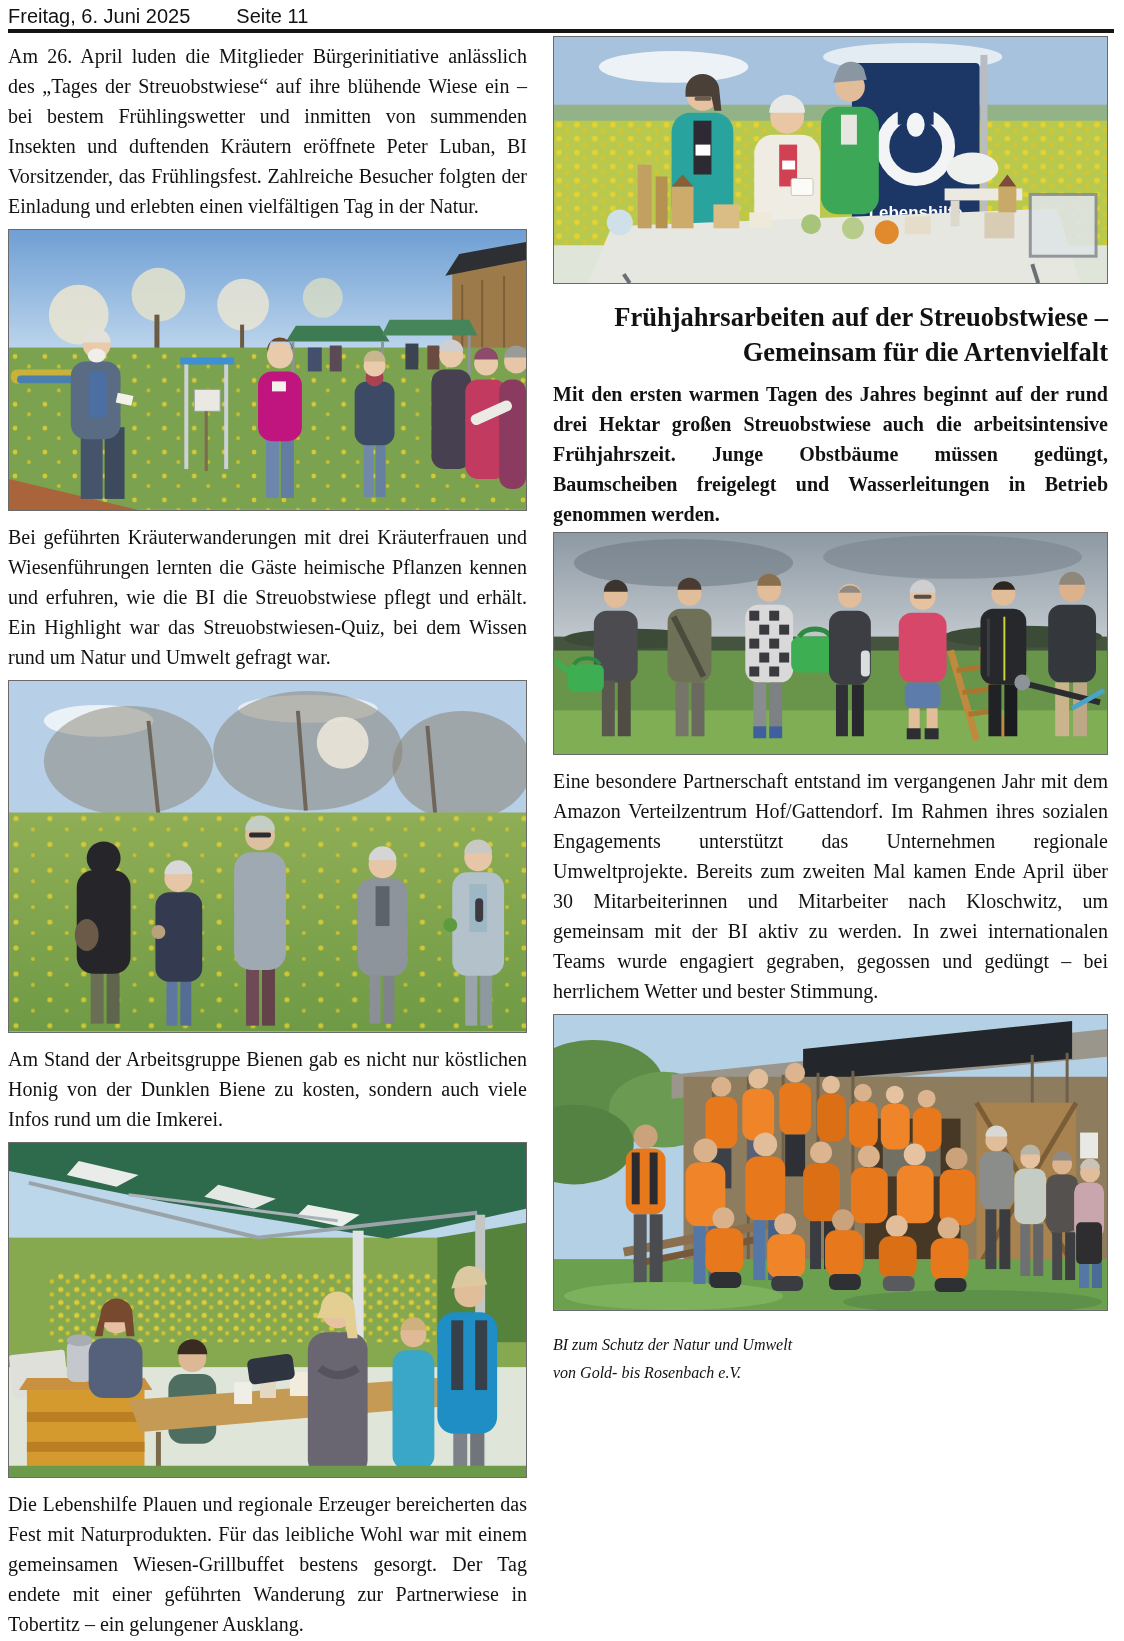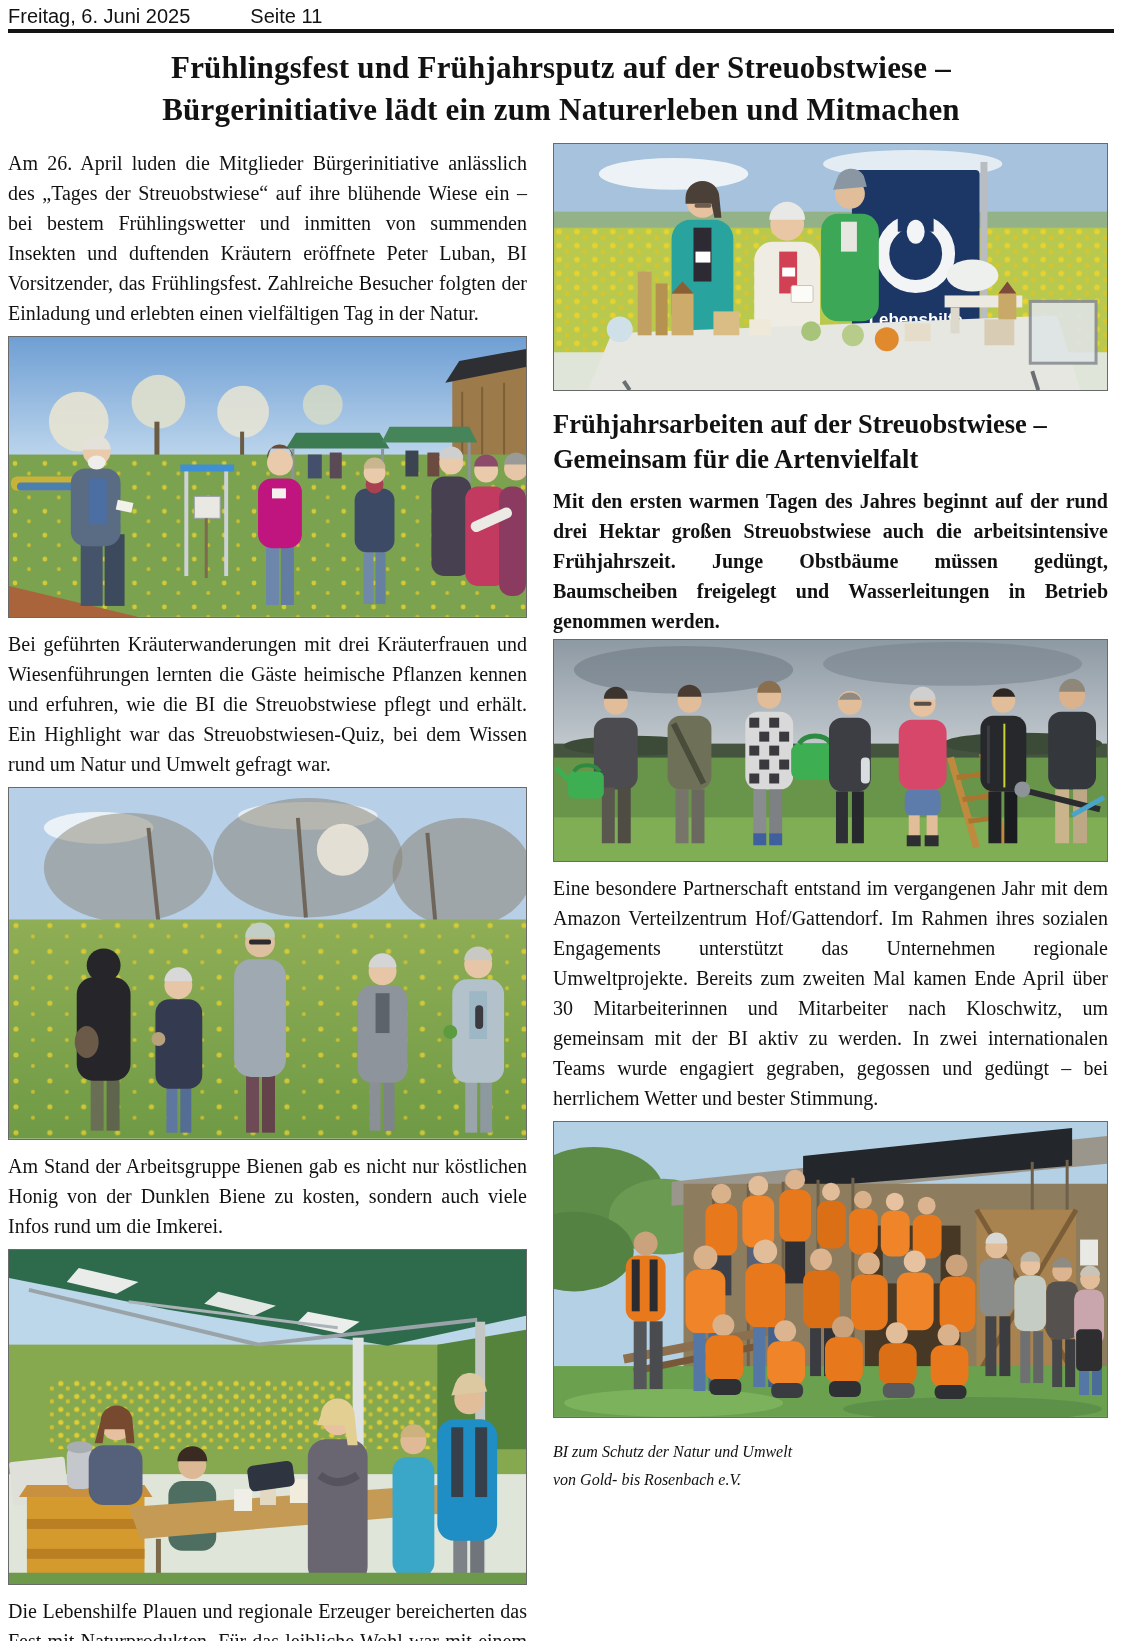--- a/index.html
+++ b/index.html
@@ -4,52 +4,48 @@
 <title>Amtsblatt der Gemeinde Weischlitz – Seite 11</title>
 <style>
   html,body{margin:0;padding:0;background:#ffffff;color:#121212;}
   body{width:1124px;font-family:"Liberation Serif",serif;}
   .page{padding:5px 10px 0 8px;box-sizing:border-box;width:1124px;}
   .page-header{display:flex;justify-content:space-between;align-items:baseline;
     font-family:"Liberation Sans",sans-serif;}
   .brand{font-style:italic;font-size:21px;white-space:nowrap;}
   .brand-a{font-family:"Liberation Serif",serif;font-size:36px;font-style:italic;
     line-height:20px;margin-right:0px;}
-  .header-right{display:flex;gap:60px;font-size:20px;text-align:right;}
+  .header-right{display:flex;gap:46px;font-size:20px;text-align:right;}
   .header-rule{border-bottom:4px solid #141414;margin-top:1px;}
   h1.headline1{font-size:31px;font-weight:bold;text-align:center;line-height:1.34;
     margin:14px 0 10px;letter-spacing:.2px;}
   .columns{display:flex;gap:26px;}
   .col-left{width:519px;flex:none;}
   .col-right{width:555px;flex:none;}
   p.body{font-size:20px;line-height:30px;text-align:justify;margin:8px 0 8px;}
   p.body.tight{margin-bottom:0;font-weight:bold;}
   figure.photo{margin:3px 0 11px;border:1px solid #6a6a6a;background:#dfe5d8;}
   figure.photo svg{display:block;width:100%;height:auto;}
-  h2.headline2{font-size:26.5px;font-weight:bold;text-align:left;line-height:1.32;
+  h2.headline2{font-size:26.5px;font-weight:bold;text-align:right;line-height:1.32;
     margin:16px 0 9px;}
   p.credit{font-style:italic;font-size:16px;line-height:28px;margin:20px 0 0;}
 </style>
 </head>
 <body>
 
 <div class="page">
 
   <header class="page-header">
     <div class="header-right">
       <span>Freitag, 6. Juni 2025</span>
       <span>Seite 11</span>
     </div>
   </header>
   <div class="header-rule"></div>
 
-  <h1 class="headline1">
-    <span>Frühlingsfest und Frühjahrsputz auf der Streuobstwiese –</span><br>
-    <span>Bürgerinitiative lädt ein zum Naturerleben und Mitmachen</span>
-  </h1>
 
   <div class="columns">
 
     <div class="col col-left">
 
       <p class="body">Am 26. April luden die Mitglieder Bürgerinitiative anlässlich des „Tages der Streuobstwiese“ auf ihre blühende Wiese ein – bei bestem Frühlingswetter und inmitten von summenden Insekten und duftenden Kräutern eröffnete Peter Luban, BI Vorsitzender, das Frühlingsfest. Zahlreiche Besucher folgten der Einladung und erlebten einen vielfältigen Tag in der Natur.</p>
 
       <figure class="photo">
         <svg viewBox="0 0 519 281">
           <defs>

